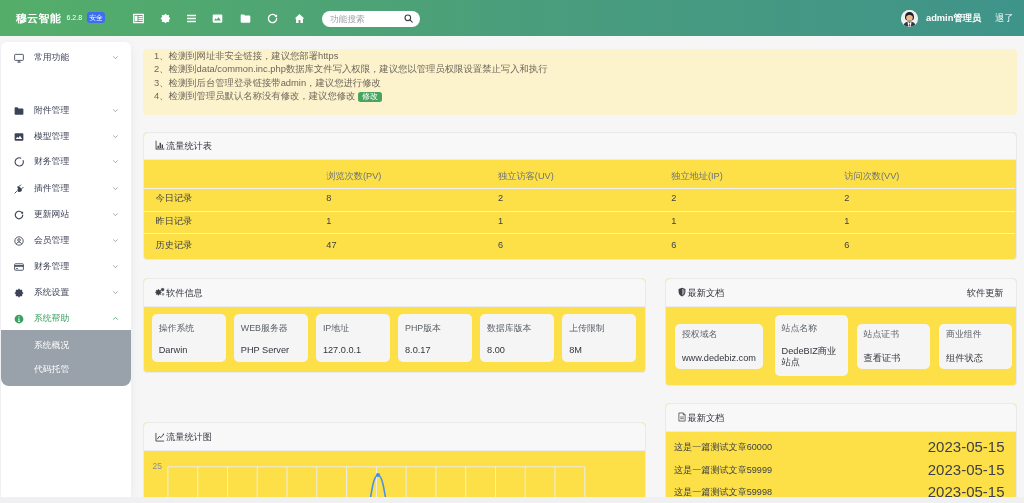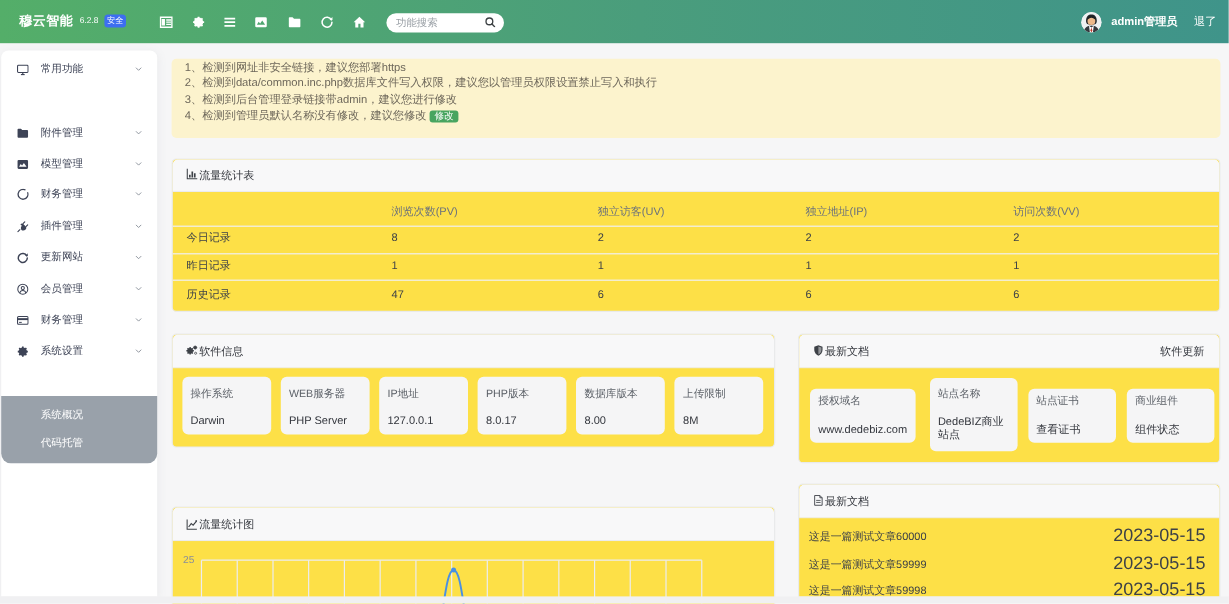--- a/index.html
+++ b/index.html
@@ -221,20 +221,30 @@
             <line x1="8" y1="1.3" x2="8" y2="14.7"></line>
             <line x1="1.3" y1="8" x2="14.7" y2="8"></line>
             <line x1="3.25" y1="3.25" x2="12.75" y2="12.75"></line>
             <line x1="12.75" y1="3.25" x2="3.25" y2="12.75"></line>
           </g>
           <path d="M8 2.4A5.6 5.6 0 1 0 8 13.6 5.6 5.6 0 0 0 8 2.4zm0 3.7A1.9 1.9 0 1 1 8 9.9 1.9 1.9 0 0 1 8 6.1z" fill="#3d4356" fill-rule="evenodd"></path>
         </svg>
       <span class="lb">系统设置</span>
       <svg class="ch" viewBox="0 0 16 16" fill="none" stroke="#8a909a" stroke-width="1.8">
           <path d="M3 5.5 8 10.5 13 5.5"></path>
+        </svg>
+    </div>
+    <div class="mi green" style="top:263.7px">
+      <svg class="ic" viewBox="0 0 16 16">
+          <circle cx="8" cy="8" r="7" fill="#3aa05f"></circle>
+          <path d="M8 3.4a1.1 1.1 0 1 1 0 2.2 1.1 1.1 0 0 1 0-2.2zM6.5 7h2.3v4.5h1v1.2H6.3v-1.2h1V8.2h-.8z" fill="#fff"></path>
+        </svg>
+      <span class="lb">系统帮助</span>
+      <svg class="ch" viewBox="0 0 16 16" fill="none" stroke="#3aa05f" stroke-width="1.8">
+          <path d="M3 10.5 8 5.5 13 10.5"></path>
         </svg>
     </div>
   </div>
   <div class="abs" id="submenu">
     <div style="top:10.5px">系统概况</div>
     <div style="top:34.5px">代码托管</div>
   </div>
 
   <div class="abs" id="notice">
     <p>1、检测到网址非安全链接，建议您部署https</p>

